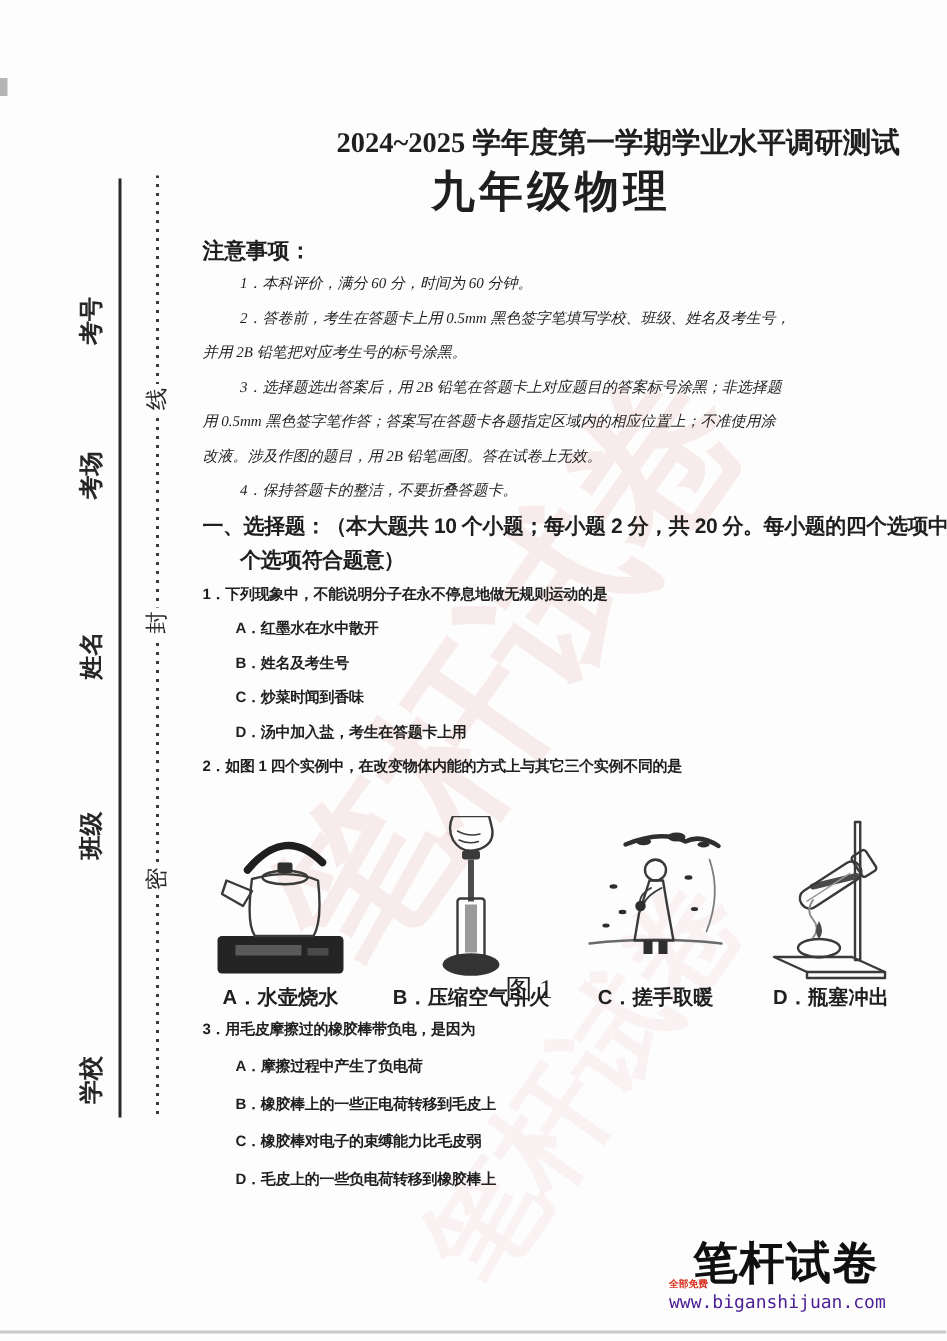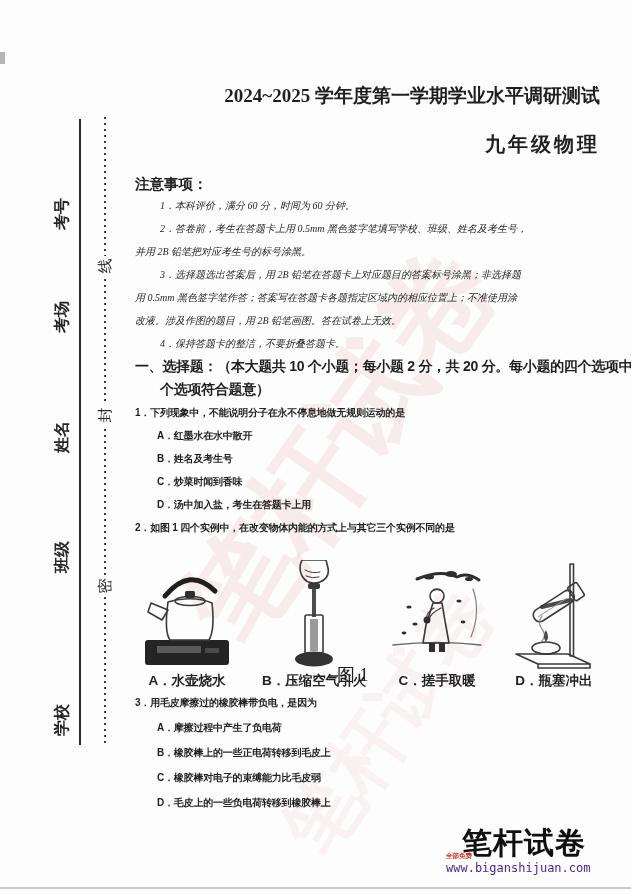--- a/index.html
+++ b/index.html
@@ -23,21 +23,21 @@
   .wm { position:absolute; pointer-events:none; font-weight:700; white-space:nowrap; z-index:0;
     font-family:"Liberation Sans",sans-serif; }
   .wm1 { left:60px; top:370px; width:560px; text-align:center; font-size:112px;
     color:rgba(224,150,150,0.17); transform:rotate(-55deg); }
   .wm2 { left:180px; top:670px; width:420px; text-align:center; font-size:76px;
     color:rgba(224,150,150,0.10); transform:rotate(-55deg); }
 
   
   .content { position:absolute; left:135px; top:84px; width:465px; z-index:1; }
   .title1 { text-align:right; font-size:19px; font-weight:700; line-height:24px; white-space:nowrap; }
-  .title2 { text-align:right; font-size:20px; font-weight:700; line-height:36px; margin-top:18px; letter-spacing:3px; }
+  .title2 { text-align:center; font-size:29px; font-weight:700; line-height:36px; margin-top:2px; letter-spacing:3px; }
   .notice-head { font-weight:700; font-size:14.5px; line-height:20px; margin-top:12px; }
   .body-line { font-size:14px; line-height:23px; height:23px; white-space:nowrap; }
   .note { font-style:italic; font-size:10px; }
   .sec { font-family:"Liberation Sans",sans-serif; font-weight:700; font-size:14px; letter-spacing:-0.3px; }
   .qtext { font-family:Liberation Sans, sans-serif; font-weight:600; font-size:10px; letter-spacing:-0.2px; }
   .ind { padding-left:25px; }
   .opt { padding-left:22px; }
   .q3block .body-line { line-height:25px; height:25px; }
 
   

